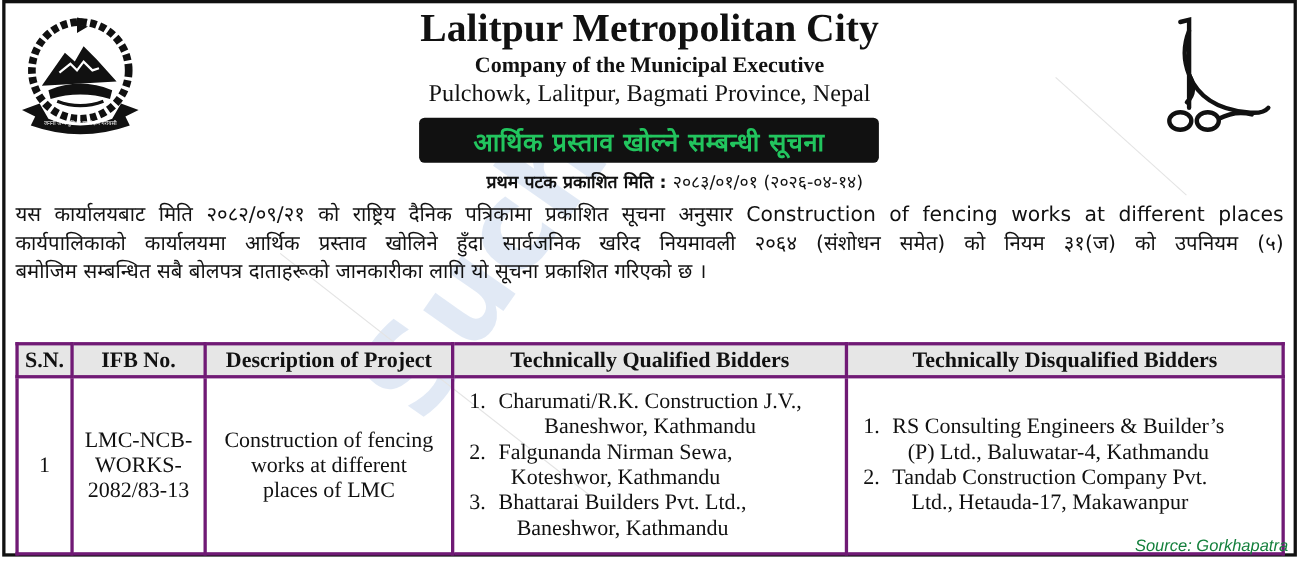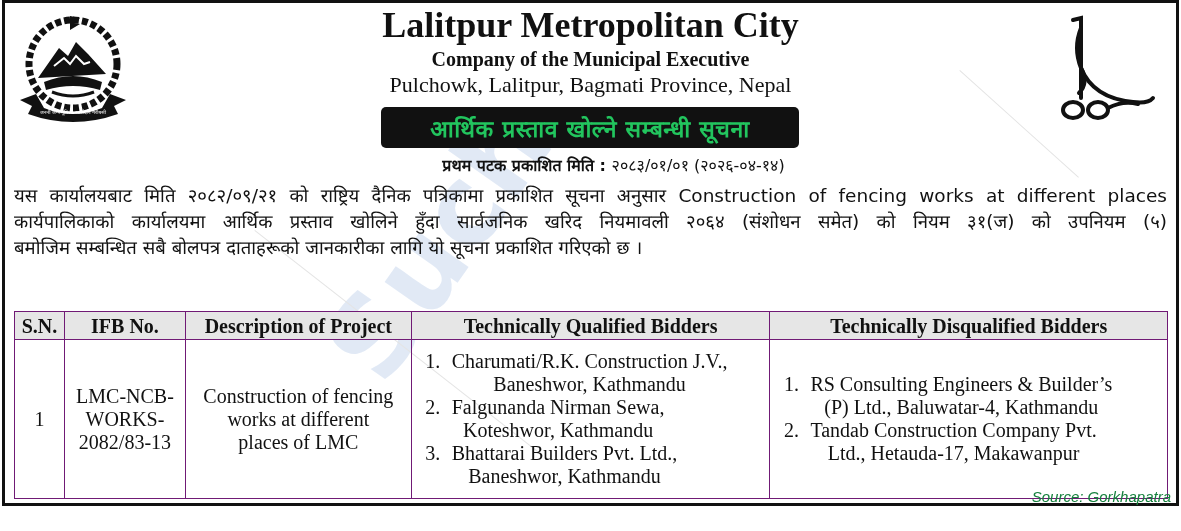--- a/index.html
+++ b/index.html
@@ -14,21 +14,21 @@
   .t1 { top:2px; font-size:36px; font-weight:bold; letter-spacing:0px; line-height:46px; }
   .t2 { top:47px; font-size:20px; font-weight:bold; line-height:24px; }
   .t3 { top:71px; font-size:22px; line-height:28px; }
   .banner { position:absolute; left:381px; top:107px; width:418px; height:41px; background:#111; color:#22c55e; border-radius:5px; font-family:"DejaVu Sans", sans-serif; font-size:23px; font-weight:bold; display:flex; align-items:center; justify-content:center; letter-spacing:0.5px; }
   .pubdate { position:absolute; left:0; width:1181px; top:154px; text-align:center; font-family:"DejaVu Sans", sans-serif; font-size:16px; font-weight:bold; line-height:24px;padding-left:23px; }
   .pubdate .val { font-weight:normal; }
   .para { position:absolute; left:14px; top:183px; width:1153px; font-size:18.5px; line-height:26px; text-align:justify; text-align-last:left; font-family:"DejaVu Sans", "Liberation Serif", serif; }
   .para .line { display:block; white-space:nowrap; text-align:justify; text-align-last:justify; }
   .para .line.last { text-align-last:left; }
   table.bids { position:absolute; left:14px; top:311px; width:1154px; border-collapse:collapse; font-size:20px; }
-  table.bids th, table.bids td { border:1px solid #701a75; }
+  table.bids th, table.bids td { border:3px solid #701a75; }
   table.bids th { background:#e6e6e6; font-weight:bold; height:27px; padding:0 4px; font-size:20px; line-height:26px; }
   table.bids td { vertical-align:middle; text-align:center; line-height:23px; padding:0 2px; height:158px; }
   td.list { text-align:left; padding:0 4px 0 4px; }
   ol.bidders { margin:0; padding:0; list-style:none; }
   ol.bidders li { display:flex; }
   ol.bidders li .num { width:38px; flex:0 0 38px; }
   .source { position:absolute; right:10px; top:488px; font-family:"Liberation Sans", sans-serif; font-style:italic; font-size:15px; color:#15803d; }
 </style>
 </head>
 <body>

